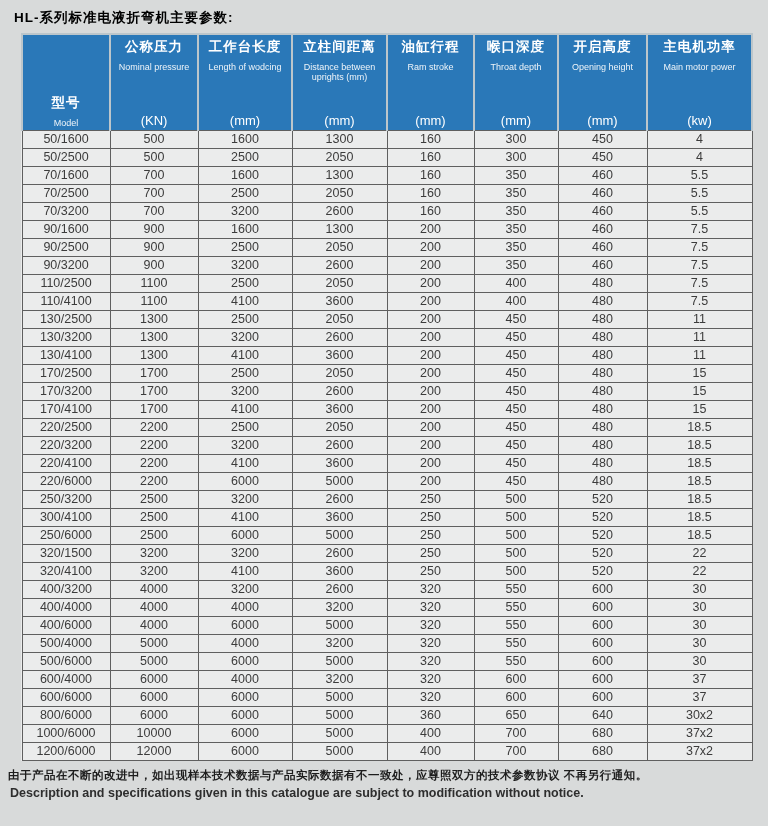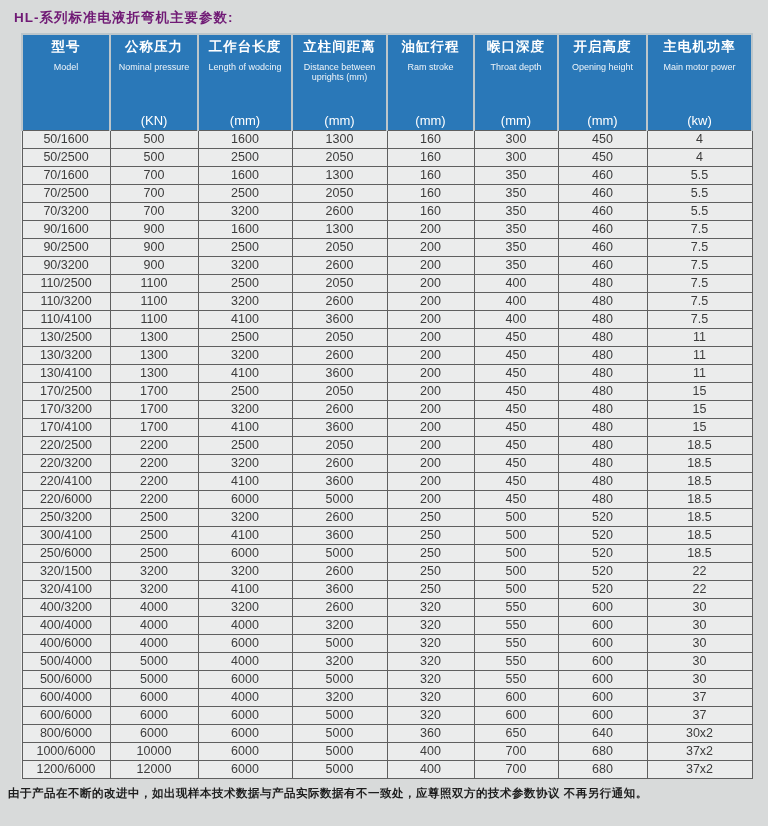--- a/index.html
+++ b/index.html
@@ -8,21 +8,21 @@
     background: #d8dada;
     font-family: "Liberation Sans", "DejaVu Sans", sans-serif;
     overflow: hidden;
   }
   .page { width: 768px; height: 826px; position: relative; }
 
   .title {
     padding: 9px 0 0 14px;
     font-size: 13.5px;
     font-weight: bold;
-    color: #701a75;
+    color: #000000;
     letter-spacing: 1px;
   }
 
   table.spec {
     border-collapse: collapse;
     table-layout: fixed;
     width: 730px;
     margin: 6px 0 0 21px;
     background: #ebecec;
   }
@@ -46,21 +46,21 @@
     font-weight: normal;
   }
   .hcell {
     display: flex;
     flex-direction: column;
     justify-content: space-between;
     height: 100%;
     padding: 4px 2px 2px 2px;
     gap: 31px;
   }
-  .hcell.center { justify-content: flex-start; }
+  .hcell.center { justify-content: flex-end; }
   .hcell .zh {
     font-size: 13.5px;
     font-weight: bold;
     letter-spacing: 1px;
     line-height: 1.25;
   }
   .hcell .en {
     font-size: 9px;
     line-height: 1.15;
     margin-top: 6px;
@@ -274,30 +274,20 @@
           <td>110/2500</td>
           <td>1100</td>
           <td>2500</td>
           <td>2050</td>
           <td>200</td>
           <td>400</td>
           <td>480</td>
           <td>7.5</td>
         </tr>
         <tr>
-          <td>110/3200</td>
-          <td>1100</td>
-          <td>3200</td>
-          <td>2600</td>
-          <td>200</td>
-          <td>400</td>
-          <td>480</td>
-          <td>7.5</td>
-        </tr>
-        <tr>
           <td>110/4100</td>
           <td>1100</td>
           <td>4100</td>
           <td>3600</td>
           <td>200</td>
           <td>400</td>
           <td>480</td>
           <td>7.5</td>
         </tr>
         <tr>
@@ -548,15 +538,16 @@
           <td>400</td>
           <td>700</td>
           <td>680</td>
           <td>37x2</td>
         </tr>
       </tbody>
   </table>
 
   <div class="footer">
     <div class="zh">由于产品在不断的改进中，如出现样本技术数据与产品实际数据有不一致处，应尊照双方的技术参数协议  不再另行通知。</div>
+    <div class="en">Description and specifications given in this catalogue are subject to modification without notice.</div>
   </div>
 
 </div>
 
 </body></html>

